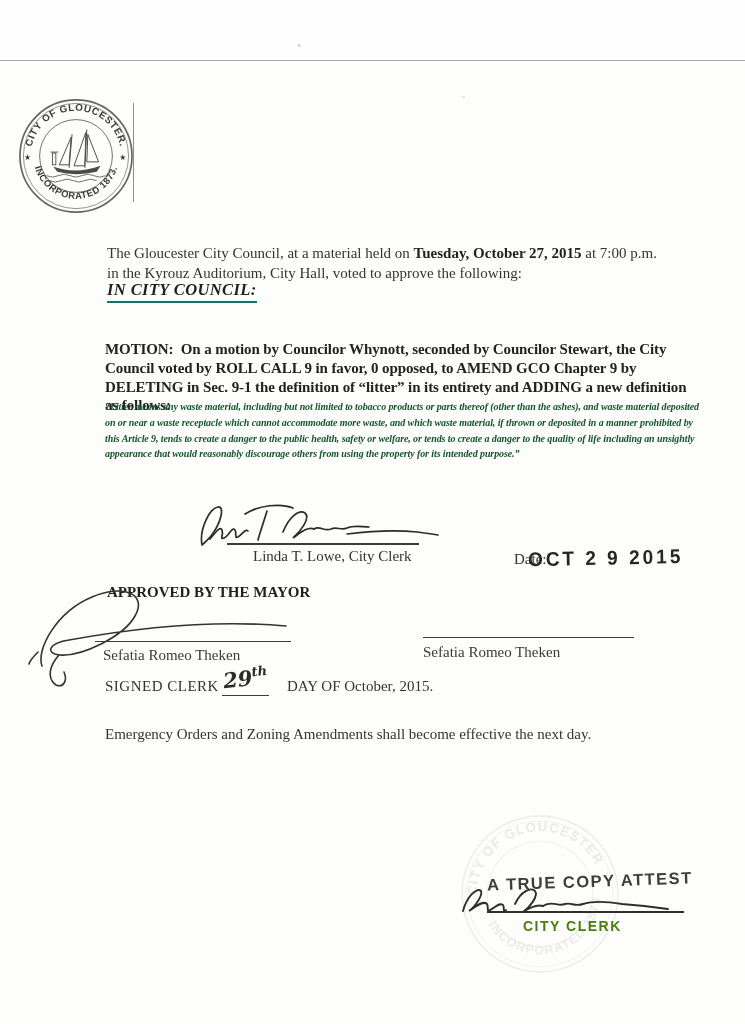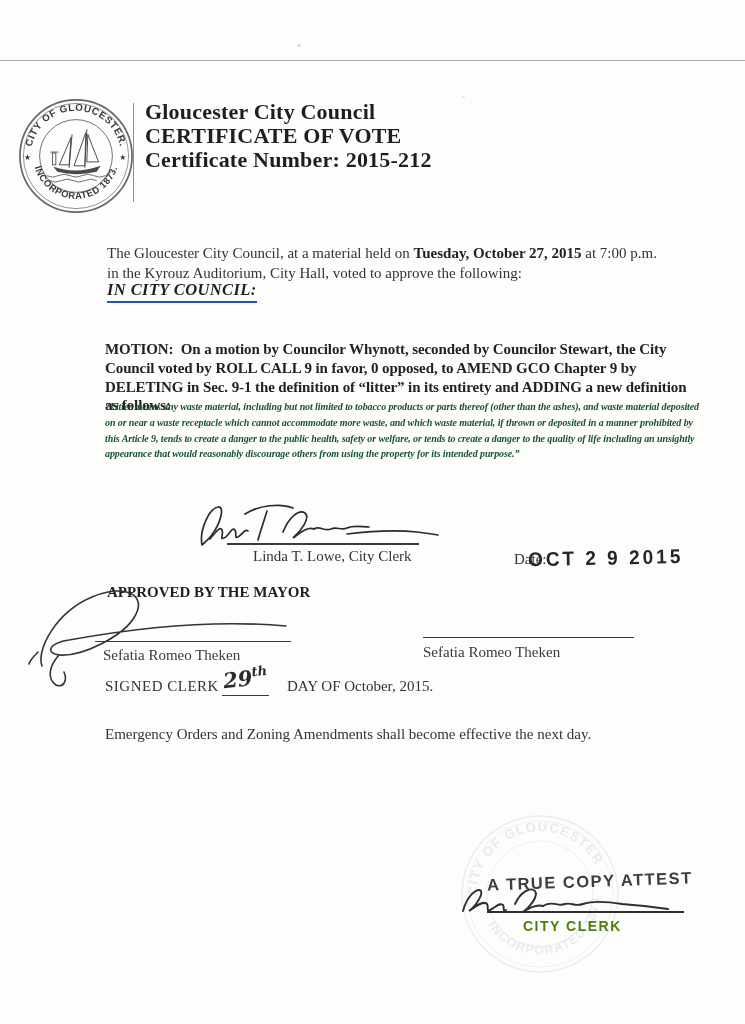--- a/index.html
+++ b/index.html
@@ -18,21 +18,21 @@
   .title-block{position:absolute;left:145px;top:100px;line-height:24px;}
   .title-line{display:block;font-weight:bold;font-size:22px;color:#1e1e1e;letter-spacing:.2px;}
 
   
   .para{position:absolute;font-size:15px;line-height:19.5px;color:#333;}
   .intro{left:107px;top:229px;width:552px;}
   .b{font-weight:bold;color:#222;}
   .section-heading{
     position:absolute;left:107px;top:280px;
     font-size:16.5px;font-weight:bold;font-style:italic;color:#1f1f1f;
-    border-bottom:2px solid #1d4ed8;padding-bottom:1px;letter-spacing:.4px;
+    border-bottom:2px solid #0f766e;padding-bottom:1px;letter-spacing:.4px;
   }
   .motion{left:105px;top:325px;width:594px;font-weight:bold;color:#222;line-height:18.8px;letter-spacing:-0.1px;}
   .definition{left:105px;top:389px;width:600px;font-weight:bold;color:#14532d;font-size:10px;line-height:15.8px;letter-spacing:-0.1px;font-style:italic;}
 
   
   .sig-svg{position:absolute;}
   .clerk-sig{left:195px;top:497px;}
   .rule{position:absolute;background:#3c3c3c;height:1px;}
   .clerk-rule{left:227px;top:543px;width:192px;height:2px;}
   .clerk-name{position:absolute;left:253px;top:548px;font-size:15px;color:#333;}
@@ -117,25 +117,20 @@
       <path d="M72,38 L83,66 L71,66 Z"></path>
       <path d="M37,71 Q60,79 85,70 L81,76 Q60,81 41,76 Z" fill="#4a4a4a" stroke="none"></path>
       <path d="M30,80 q6,3 12,0 q6,-3 12,0 q6,3 12,0 q6,-3 12,0 q6,3 12,0" stroke-width=".8"></path>
       <path d="M33,85 q6,3 12,0 q6,-3 12,0 q6,3 12,0 q6,-3 12,0" stroke-width=".8"></path>
       <rect x="36" y="57" width="3.5" height="12" stroke-width=".9"></rect>
       <line x1="34" y1="56" x2="42" y2="56" stroke-width=".9"></line>
     </g>
   </svg>
   <div class="divider"></div>
 
-  <div class="title-block">
-    <span class="title-line">Gloucester City Council</span>
-    <span class="title-line">CERTIFICATE OF VOTE</span>
-    <span class="title-line">Certificate Number: 2015-212</span>
-  </div>
 
   <p class="para intro"><span>The Gloucester City Council, at a material held on </span><span class="b">Tuesday, October 27, 2015</span><span> at 7:00 p.m. in the Kyrouz Auditorium, City Hall, voted to approve the following:</span></p>
 
   <div class="section-heading">IN CITY COUNCIL:</div>
 
   <p class="para motion">MOTION:&nbsp; On a motion by Councilor Whynott, seconded by Councilor Stewart, the City Council voted by ROLL CALL 9 in favor, 0 opposed, to AMEND GCO Chapter 9 by DELETING in Sec. 9-1 the definition of “litter” in its entirety and ADDING a new definition as follows:</p>
 
   <p class="para definition">“Litter means any waste material, including but not limited to tobacco products or parts thereof (other than the ashes), and waste material deposited on or near a waste receptacle which cannot accommodate more waste, and which waste material, if thrown or deposited in a manner prohibited by this Article 9, tends to create a danger to the public health, safety or welfare, or tends to create a danger to the quality of life including an unsightly appearance that would reasonably discourage others from using the property for its intended purpose.”</p>
 
   <svg class="sig-svg clerk-sig" width="250" height="55" viewBox="0 0 250 55">

